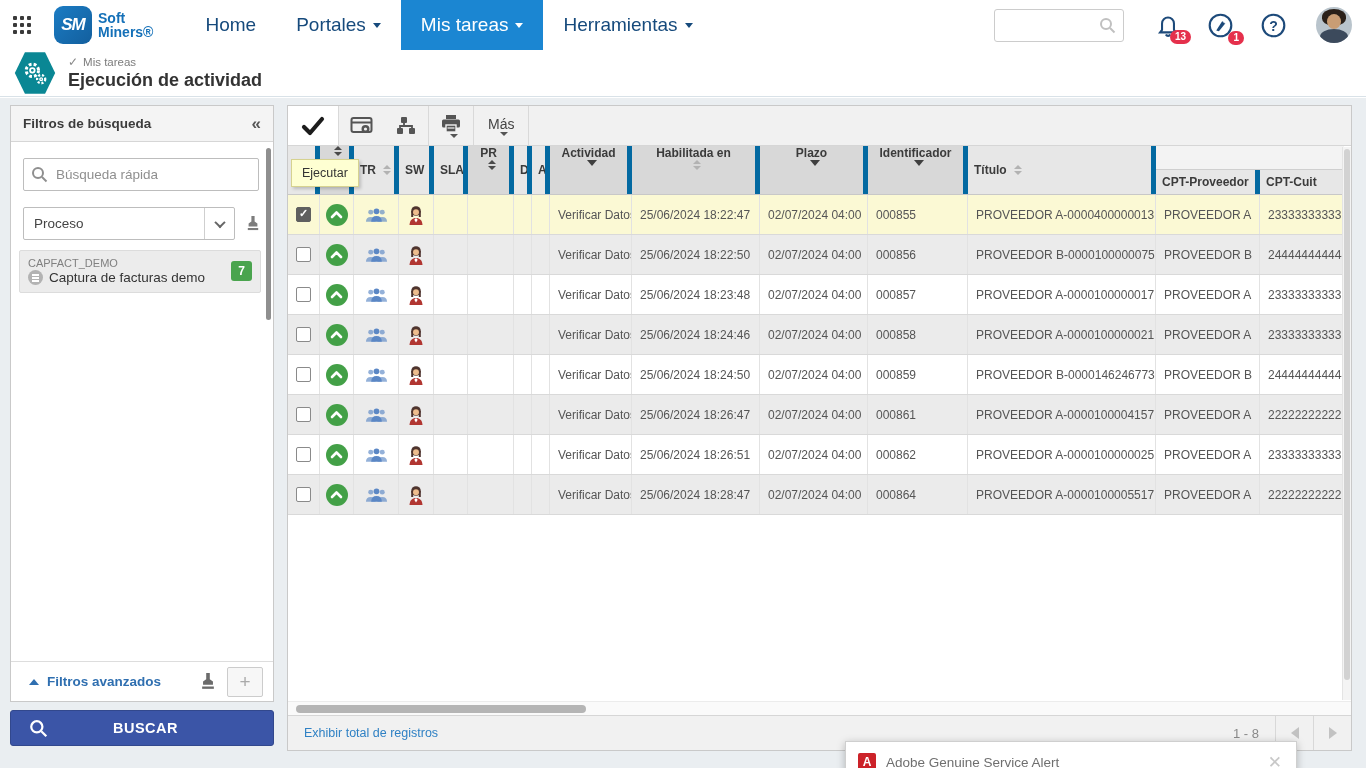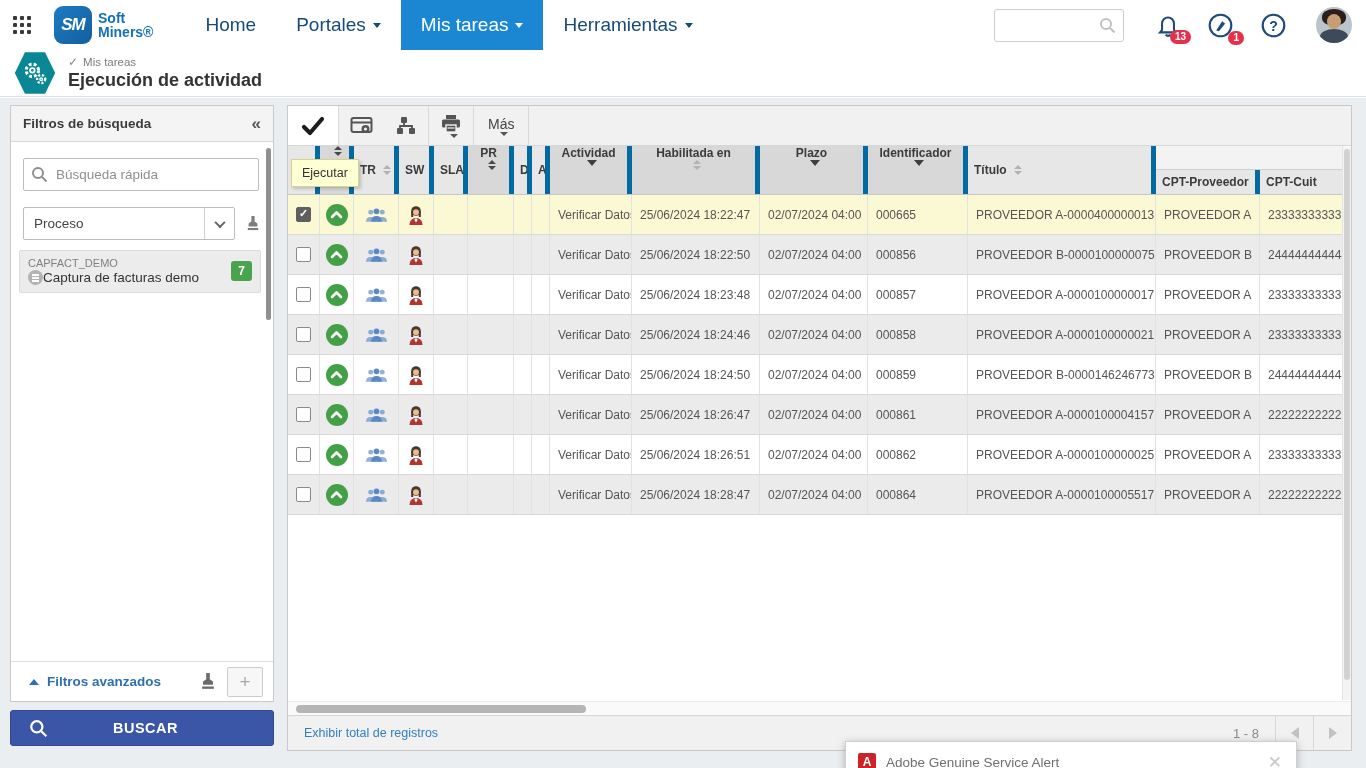--- a/index.html
+++ b/index.html
@@ -50,21 +50,21 @@
   .qsearch input { width:100%; height:33px; border:1px solid #bdbdbd; border-radius:2px; padding:0 8px 0 32px; font-size:13.5px; color:#555; outline:none; }
   .qsearch input::placeholder { color:#8f8f8f; }
   .qsearch svg { position:absolute; left:8px; top:8px; }
   .proc-row { display:flex; align-items:center; margin:16px 12px 0 12px; gap:10px; }
   .pselect { flex:0 0 212px; height:33px; border:1px solid #bdbdbd; border-radius:2px; display:flex; align-items:center; cursor:pointer; background:#fff; }
   .pselect .val { flex:1; padding:0 10px; font-size:13.5px; color:#444; }
   .pselect .chev { width:30px; align-self:stretch; border-left:1px solid #cfcfcf; display:flex; align-items:center; justify-content:center; }
   .chev-down { width:8px; height:8px; border-right:2px solid #666; border-bottom:2px solid #666; transform:rotate(45deg) translate(-1px,-1px); }
   .proc-card { margin:10px 12px 0 8px; background:#ececec; border:1px solid #dcdcdc; border-radius:2px; padding:6px 8px 7px 8px; position:relative; cursor:pointer; }
   .proc-code { font-size:11px; color:#808080; }
-  .proc-line { display:flex; align-items:center; gap:0; margin-top:1px; }
+  .proc-line { display:flex; align-items:center; gap:6px; margin-top:1px; }
   .doc-ic { width:15px; height:15px; border-radius:50%; background:#b3b3b3; position:relative; flex:none; }
   .doc-ic::after { content:""; position:absolute; left:4px; top:4px; width:7px; height:1.5px; background:#fff; box-shadow:0 3px 0 #fff, 0 6px 0 #fff; }
   .proc-label { font-size:13.5px; color:#333; }
   .proc-count { position:absolute; right:8px; top:10px; background:#4aa44e; color:#fff; font-size:12px; font-weight:bold; border-radius:3px; padding:3px 7px; }
   .sb-adv { position:absolute; left:0; right:0; bottom:0; height:40px; border-top:1px solid #ddd; display:flex; align-items:center; padding:0 10px 0 18px; }
   .tri-up { width:0; height:0; border-left:5px solid transparent; border-right:5px solid transparent; border-bottom:6px solid #2f6fb0; margin-right:8px; }
   .adv-label { color:#2f6fb0; font-size:13.5px; font-weight:bold; flex:1; cursor:pointer; }
   .adv-icons { display:flex; align-items:center; gap:10px; }
   .plus-btn { width:36px; height:30px; border:1px solid #ccc; background:#f7f7f7; border-radius:2px; color:#aaa; font-size:19px; display:flex; align-items:center; justify-content:center; cursor:pointer; }
   .buscar { position:absolute; left:10px; top:612px; width:264px; height:36px; background:#3b55a7; border:1px solid #32488d; border-radius:3px; color:#fff; display:flex; align-items:center; cursor:pointer; }
@@ -441,21 +441,21 @@
                 <path d="M8 13l-1.7 1.8L8 17.6l1.7-2.8z" fill="#fff"></path>
               </svg>
             </div>
     <div class="td c-sla"></div>
     <div class="td c-pr"></div>
     <div class="td c-d"></div>
     <div class="td c-a"></div>
     <div class="td c-act">Verificar Datos</div>
     <div class="td c-hab">25/06/2024 18:22:47</div>
     <div class="td c-plazo">02/07/2024 04:00</div>
-    <div class="td c-ident">000665</div>
+    <div class="td c-ident">000855</div>
     <div class="td c-tit">PROVEEDOR A-0000400000013</div>
     <div class="td c-cprov">PROVEEDOR A</div>
     <div class="td c-ccuit">2333333333333</div>
   </div>
 
   <div class="trow alt">
     <div class="td icon c-check">
               <input type="checkbox" class="cb" style="">
             </div>
     <div class="td icon c-prio">

